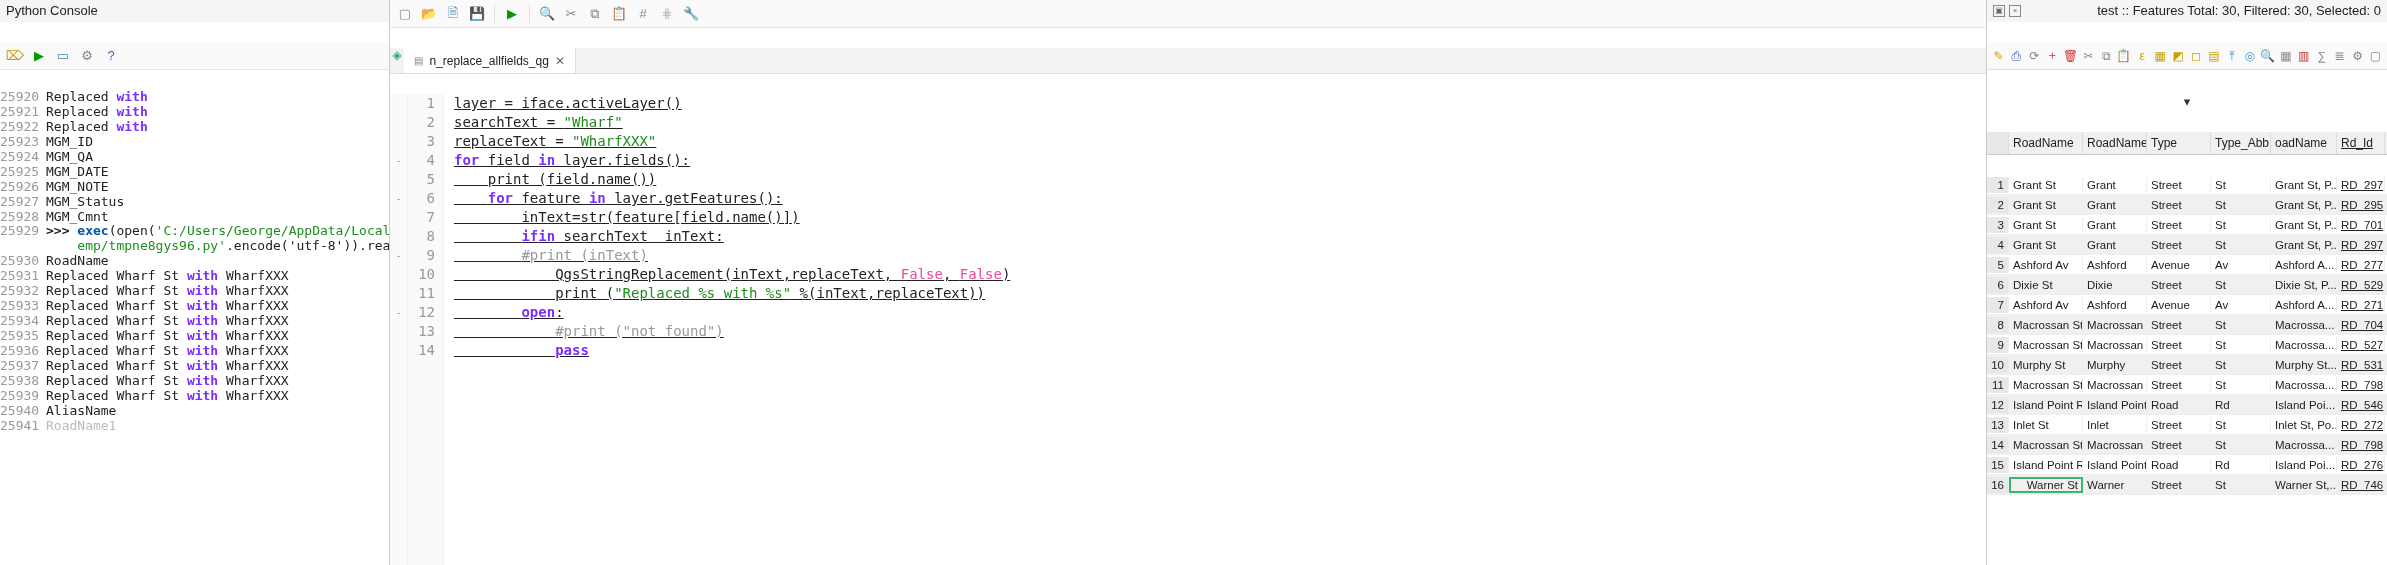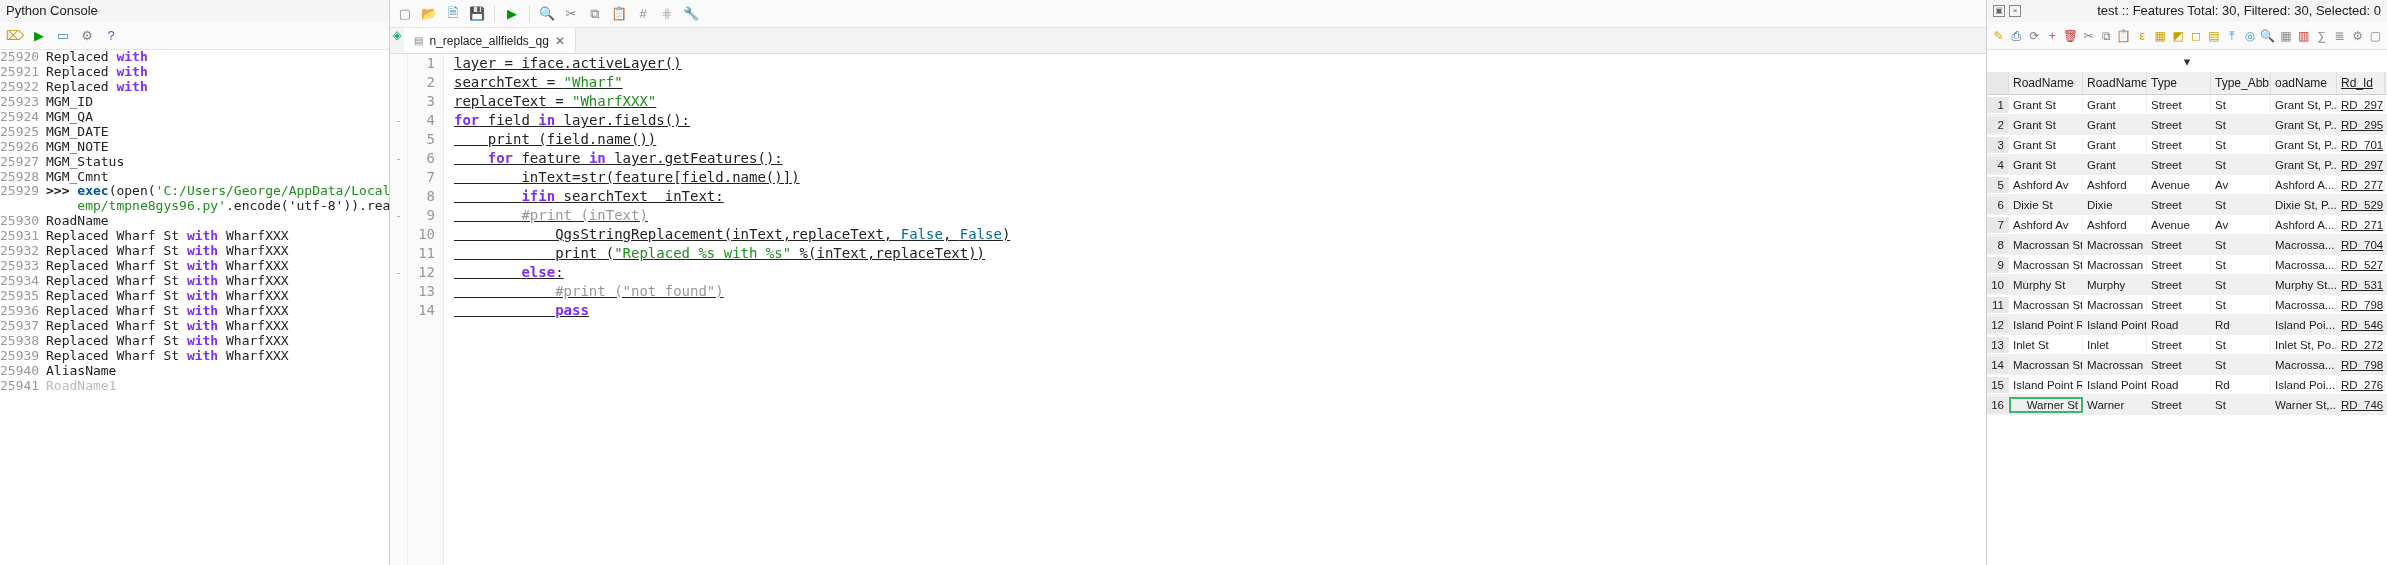--- a/index.html
+++ b/index.html
@@ -1,17 +1,17 @@
 <!DOCTYPE html>
 <html><head>
 <meta charset="utf-8">
 <style>
   * { margin: 0; padding: 0; box-sizing: border-box; }
   body { font-family: "Segoe UI", Tahoma, sans-serif; font-size: 12px; color: #222; background: #fff; display: flex; width: 2387px; height: 565px; overflow: hidden; }
-  .panel { display: flex; flex-direction: column; height: 100%; }
+  .panel { display: flex; flex-direction: column; height: 100%; gap: 20px; }
   .panel-left { width: 390px; border-right: 1px solid #ccc; }
   .panel-middle { flex: 1; border-right: 1px solid #ccc; }
   .panel-right { width: 400px; }
   .title-bar { height: 22px; line-height: 22px; padding: 0 6px; background: #f5f5f5; font-size: 13px; display: flex; align-items: center; justify-content: space-between; }
   .title-bar .controls { display: flex; gap: 4px; }
   .title-bar .ctl { width: 12px; height: 12px; border: 1px solid #888; font-size: 8px; text-align: center; line-height: 10px; cursor: pointer; color: #666; }
   .toolbar { height: 28px; display: flex; align-items: center; gap: 6px; padding: 0 6px; background: #fafafa; border-bottom: 1px solid #e5e5e5; }
   .tb-icon { width: 18px; height: 18px; display: flex; align-items: center; justify-content: center; font-size: 13px; cursor: pointer; }
   .tb-sep { width: 1px; height: 18px; background: #ddd; margin: 0 2px; }
   .console-out { flex: 1; overflow: auto; font-family: "Consolas","Monaco",monospace; font-size: 13px; line-height: 1.15; padding: 0 0 0 0; }
@@ -29,21 +29,21 @@
   .editor-area { flex: 1; display: flex; font-family: "Consolas","Monaco",monospace; font-size: 14px; overflow: hidden; }
   .gutter-fold { width: 18px; background: #fafafa; border-right: 1px solid #eee; }
   .fold { color: #999; font-size: 10px; text-align: center; }
   .gutter-nums { width: 36px; text-align: right; padding-right: 8px; color: #999; background: #fafafa; border-right: 1px solid #eee; }
   .gutter-nums div, .gutter-fold div { height: 19px; line-height: 19px; }
   .code { flex: 1; padding-left: 10px; }
   .code div { height: 19px; line-height: 19px; white-space: pre; text-decoration: underline; }
   .tok-kw { color: #7b2eff; font-weight: 600; }
   .tok-str { color: #1c8f1c; }
   .tok-cm { color: #999; }
-  .tok-bool { color: #0369a1; }
+  .tok-bool { color: #ec4899; }
   .attr-title { white-space: nowrap; overflow: hidden; }
   .attr-toolbar { height: 28px; display: flex; align-items: center; gap: 3px; padding: 0 4px; background: #fafafa; border-bottom: 1px solid #e0e0e0; }
   .attr-toolbar .aicon { width: 18px; height: 18px; display:flex; align-items:center; justify-content:center; font-size: 12px; cursor:pointer; }
   .attr-header { display: flex; background: #f0f0f0; border-bottom: 1px solid #ccc; }
   .attr-header div { padding: 4px 4px; font-size: 12px; border-right: 1px solid #ddd; overflow: hidden; white-space: nowrap; cursor: pointer; }
   .attr-rows { flex: 1; overflow: auto; }
   .arow { display: flex; border-bottom: 1px solid #eee; height: 20px; align-items:center; }
   .arow:nth-child(even) { background: #f0f0f0; }
   .arow div { padding: 2px 4px; font-size: 11.5px; border-right: 1px solid #eee; overflow: hidden; white-space: nowrap; }
   .col-idx { width: 22px; text-align: right; background: #e8e8e8; }
@@ -161,21 +161,21 @@
         <div>searchText = <span class="tok-str">"Wharf"</span></div>
         <div>replaceText = <span class="tok-str">"WharfXXX"</span></div>
         <div><span class="tok-kw">for</span> field <span class="tok-kw">in</span> layer.fields():</div>
         <div>    print (field.name())</div>
         <div>    <span class="tok-kw">for</span> feature <span class="tok-kw">in</span> layer.getFeatures():</div>
         <div>        inText=str(feature[field.name()])</div>
         <div>        <span class="tok-kw">if</span><span class="tok-kw">in</span> searchText  inText:</div>
         <div>        <span class="tok-cm">#print (inText)</span></div>
         <div>            QgsStringReplacement(inText,replaceText, <span class="tok-bool">False</span>, <span class="tok-bool">False</span>)</div>
         <div>            print (<span class="tok-str">"Replaced %s with %s"</span> %(inText,replaceText))</div>
-        <div>        <span class="tok-kw">else</span>:</div>
+        <div>        <span class="tok-kw">open</span>:</div>
         <div>            <span class="tok-cm">#print ("not found")</span></div>
         <div>            <span class="tok-kw">pass</span></div>
       </div>
   </div>
 </div>
 
 <div class="panel panel-right">
   <div class="title-bar">
     <span class="controls">
       <span class="ctl">▣</span>

